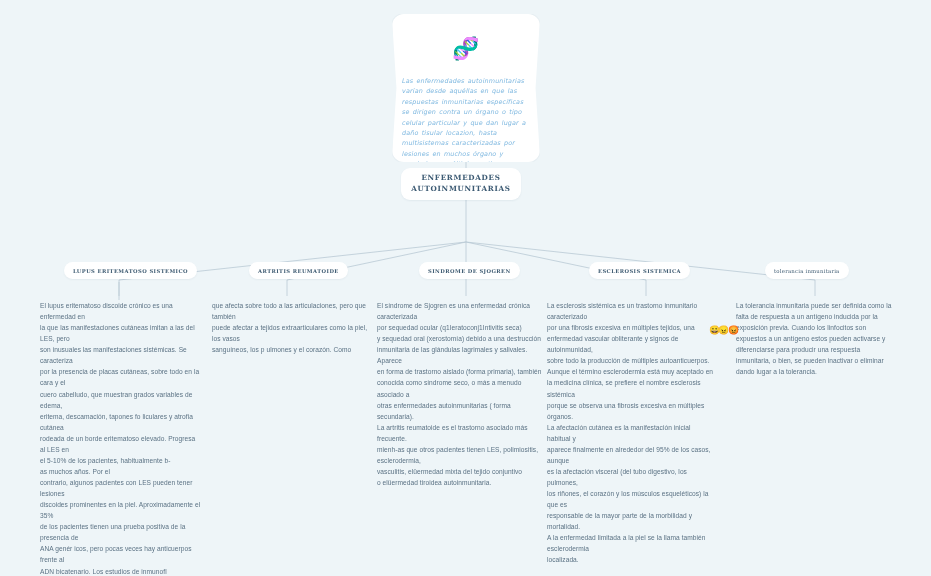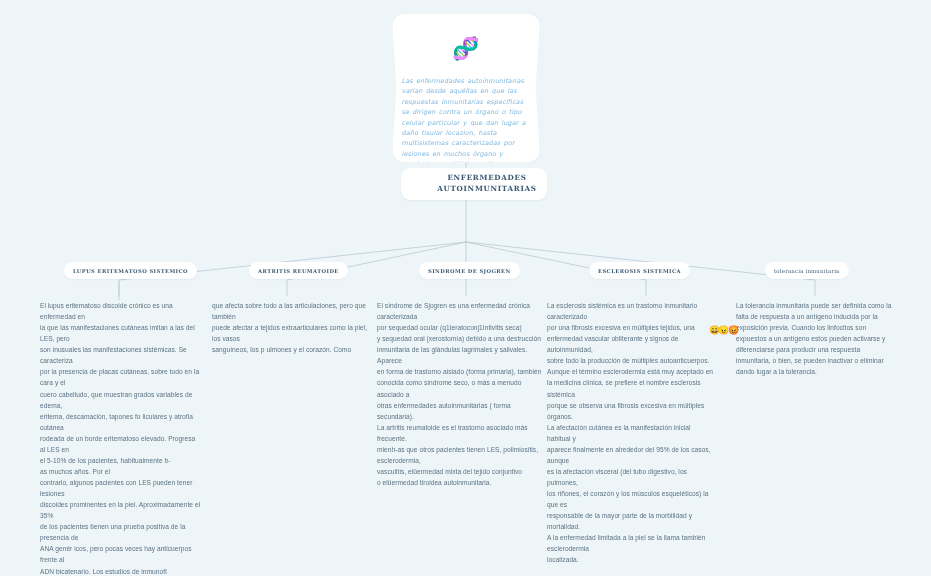--- a/index.html
+++ b/index.html
@@ -74,21 +74,20 @@
     top: 168px;
     width: 120px;
     min-height: 32px;
     background: #ffffff;
     border-radius: 9px;
     box-shadow: 0 1px 2px rgba(60,90,110,0.07);
     display: flex;
     align-items: center;
     justify-content: center;
     text-align: center;
-    padding-left: 26px;
   }
   .center-node-label {
     font-size: 7.2px;
     line-height: 1.5;
     letter-spacing: 0.7px;
     color: #3c5a73;
     font-family: "DejaVu Serif", serif;
     font-weight: bold;
     padding: 5px 6px;
     white-space: pre-line;

